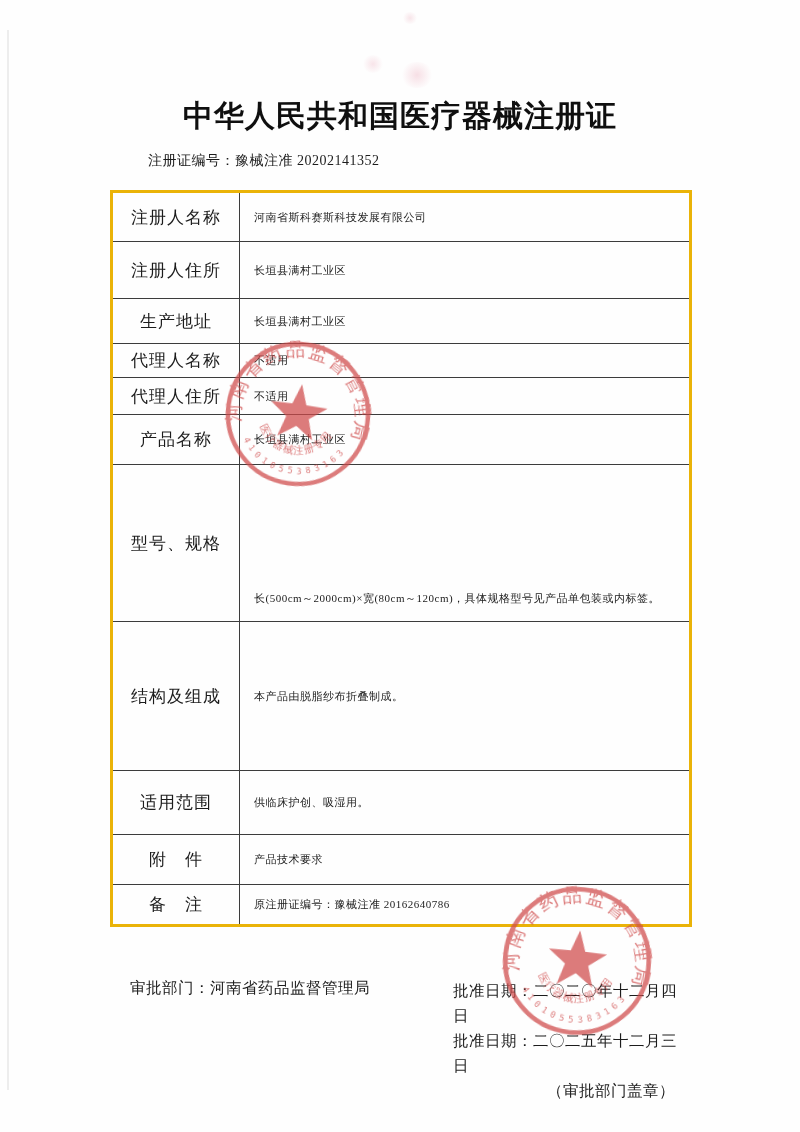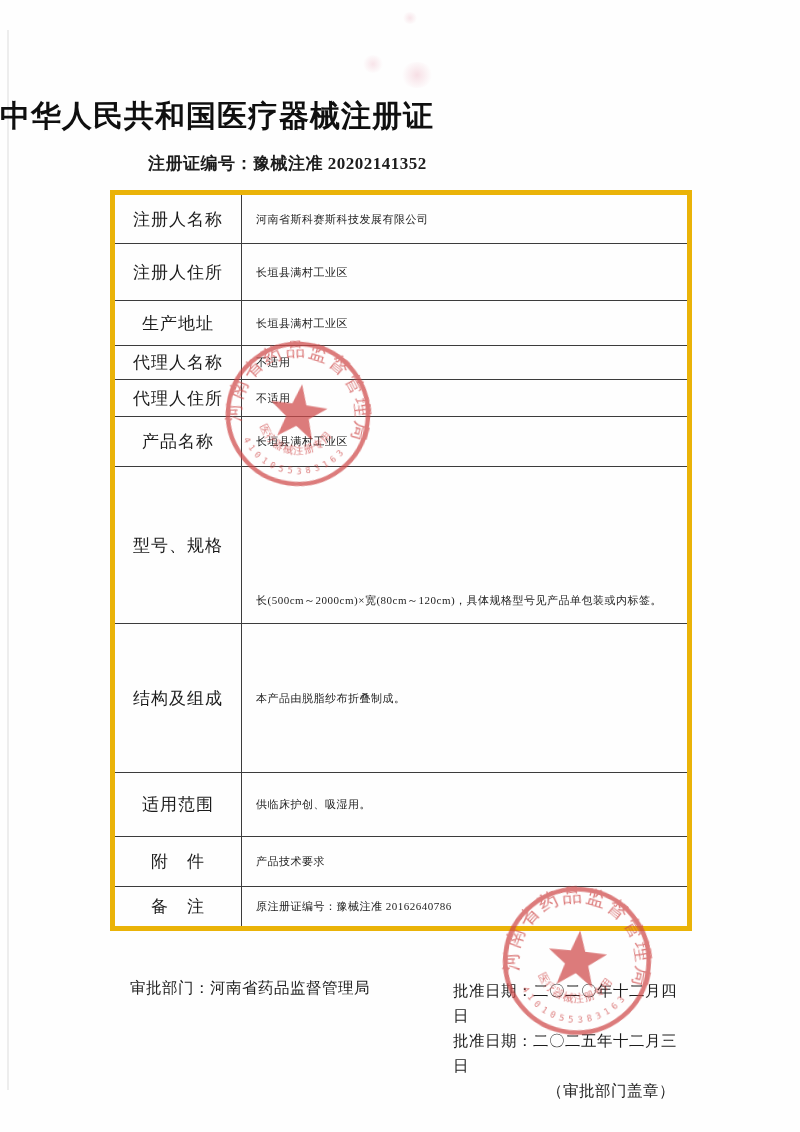--- a/index.html
+++ b/index.html
@@ -11,29 +11,29 @@
   }
   .page{position:absolute;inset:0;}
   .scan-edge{position:absolute;left:7px;top:30px;width:2px;height:1060px;background:#ededed;}
   .smudge{position:absolute;border-radius:50%;pointer-events:none;}
   .smudge.s1{left:362px;top:55px;width:22px;height:18px;background:radial-gradient(circle,rgba(230,150,170,.25),rgba(230,150,170,0) 70%);}
   .smudge.s2{left:400px;top:62px;width:34px;height:26px;background:radial-gradient(circle,rgba(230,150,170,.3),rgba(230,150,170,0) 70%);}
   .smudge.s3{left:402px;top:12px;width:16px;height:12px;background:radial-gradient(circle,rgba(225,140,160,.22),rgba(225,140,160,0) 70%);}
 
   .doc-title{
     position:absolute;left:0;top:96px;width:100%;
-    text-align:left;font-size:30px;font-weight:bold;letter-spacing:1px;color:#0f0f0f;
+    text-align:center;font-size:30px;font-weight:bold;letter-spacing:1px;color:#0f0f0f;
   }
   .reg-line{
-    position:absolute;left:148px;top:152px;font-size:17px;letter-spacing:.5px;font-weight:bold;
+    position:absolute;left:148px;top:152px;font-size:14px;letter-spacing:.5px;
   }
 
   .cert-table{
     position:absolute;left:110px;top:190px;width:582px;
-    border:5px solid #eab308;box-sizing:border-box;background:transparent;
+    border:3px solid #eab308;box-sizing:border-box;background:transparent;
   }
   .row{display:flex;box-sizing:border-box;}
   .row + .row{border-top:1px solid #3c3c3c;}
   .cell-label{
     width:127px;flex:0 0 127px;box-sizing:border-box;border-right:1px solid #3c3c3c;
     display:flex;align-items:center;justify-content:center;
     font-size:17px;letter-spacing:1px;text-align:center;
   }
   .cell-value{
     flex:1;box-sizing:border-box;display:flex;align-items:center;

